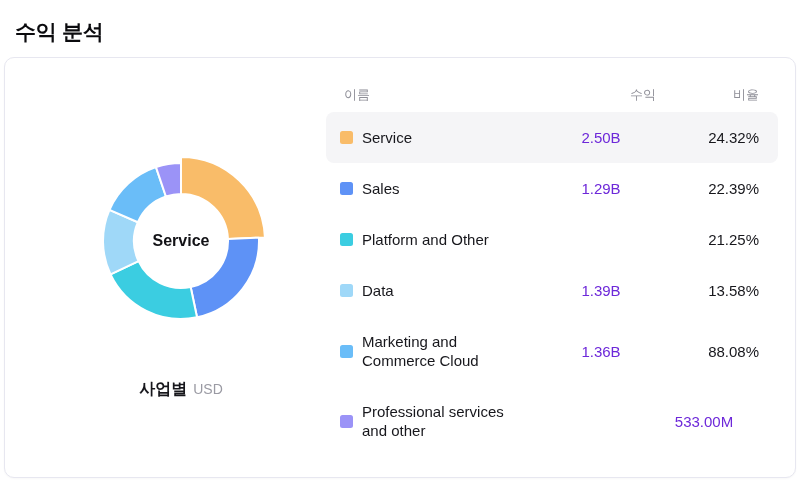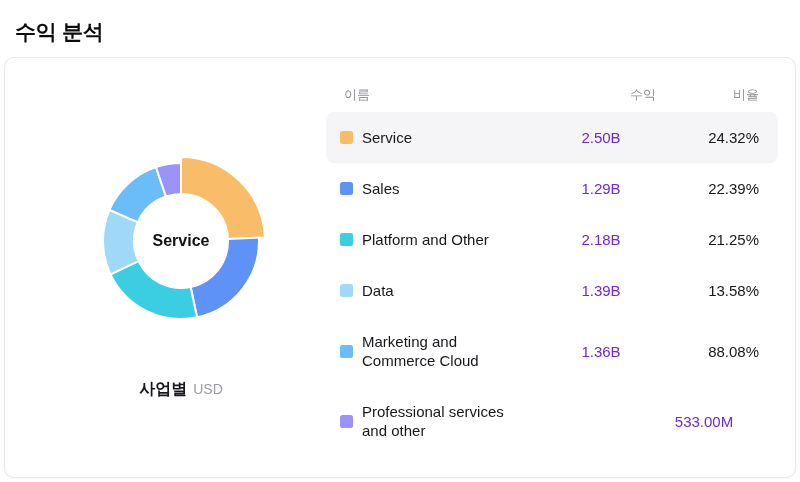--- a/index.html
+++ b/index.html
@@ -88,21 +88,20 @@
   </div>
         <div class="row">
     <span class="swatch" style="background: rgb(94, 146, 246);"></span>
     <span class="cell-name">Sales</span>
     <span class="cell-rev">1.29B</span>
     <span class="cell-ratio">22.39%</span>
   </div>
         <div class="row">
     <span class="swatch" style="background: rgb(59, 205, 225);"></span>
     <span class="cell-name">Platform and Other</span>
-    <span class="cell-rev">2.18B</span>
     <span class="cell-ratio">21.25%</span>
   </div>
         <div class="row">
     <span class="swatch" style="background: rgb(159, 216, 248);"></span>
     <span class="cell-name">Data</span>
     <span class="cell-rev">1.39B</span>
     <span class="cell-ratio">13.58%</span>
   </div>
         <div class="row">
     <span class="swatch" style="background: rgb(106, 189, 248);"></span>

